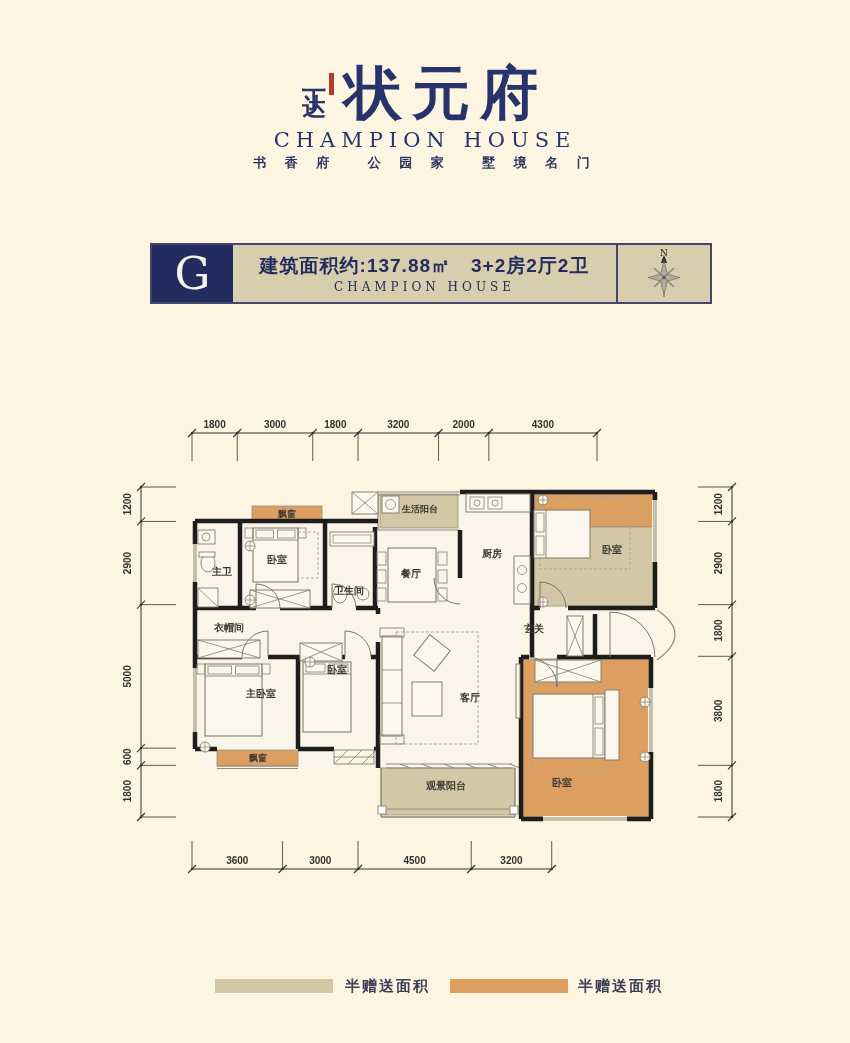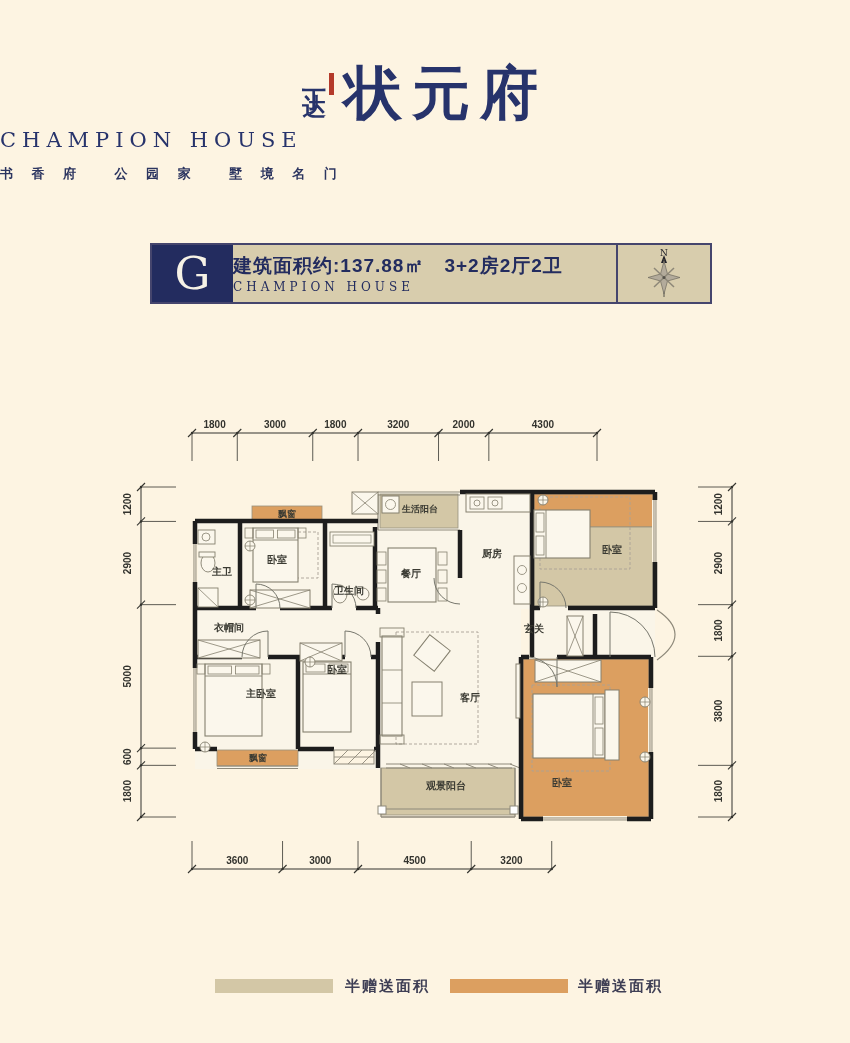--- a/index.html
+++ b/index.html
@@ -1,37 +1,37 @@
 <!DOCTYPE html>
 <html><head>
 <meta charset="utf-8">
 <style>
   html,body{margin:0;padding:0;}
   body{font-family:"Liberation Sans",sans-serif;}
   .page{position:relative;width:850px;height:1043px;background:#fdf4e2;overflow:hidden;}
 
   
-  .logo{position:absolute;top:62px;left:0;width:850px;color:#27336b;}
+  .logo{position:absolute;top:62px;left:0;width:850px;text-align:center;color:#27336b;}
   .logo-row{display:flex;justify-content:center;align-items:flex-start;gap:10px;}
   .logo-side{display:flex;align-items:flex-start;gap:3px;padding-top:8px;}
   .brand-vertical{writing-mode:vertical-rl;font-family:"DejaVu Serif",serif;font-weight:bold;
     font-size:24px;letter-spacing:4px;color:#27336b;line-height:1;}
   .seal{width:5px;height:22px;background:#b43a2a;margin-top:3px;}
   .logo-title{font-family:"DejaVu Serif",serif;font-weight:bold;font-size:58px;line-height:1.1;
     letter-spacing:10px;color:#27336b;}
   .logo-en{font-family:"DejaVu Serif",serif;font-size:21px;letter-spacing:6px;margin-top:2px;color:#27336b;}
   .logo-tagline{font-family:"DejaVu Serif",serif;font-size:13px;font-weight:bold;letter-spacing:7px;
-    margin-top:13px;color:#2c3560;}
+    margin-top:2px;color:#2c3560;}
 
   
   .banner{position:absolute;left:150px;top:243px;width:562px;height:61px;box-sizing:border-box;
     border:2px solid #45456d;display:flex;}
   .banner-g{width:81px;background:#232c5f;color:#f6f2e6;display:flex;align-items:center;justify-content:center;
     font-family:"DejaVu Serif",serif;font-size:45px;}
-  .banner-mid{flex:1;background:#d8cdad;display:flex;flex-direction:column;align-items:flex-start;justify-content:center;}
+  .banner-mid{flex:1;background:#d8cdad;display:flex;flex-direction:column;align-items:center;justify-content:center;}
   .banner-line1{font-size:19px;font-weight:bold;color:#232c5f;letter-spacing:1px;}
   .banner-line2{font-family:"DejaVu Serif",serif;font-size:12px;letter-spacing:4px;color:#232c5f;margin-top:1px;}
   .banner-compass{width:92px;background:#d8cdad;border-left:2px solid #45456d;
     display:flex;align-items:center;justify-content:center;}
 
   
   .legend{position:absolute;left:0;top:977px;width:804px;height:30px;}
   .legend .sw{position:absolute;top:2px;width:118px;height:14px;}
   .sw-half{left:215px;background:#d3c7a6;}
   .sw-full{left:450px;background:#dc9f60;}

